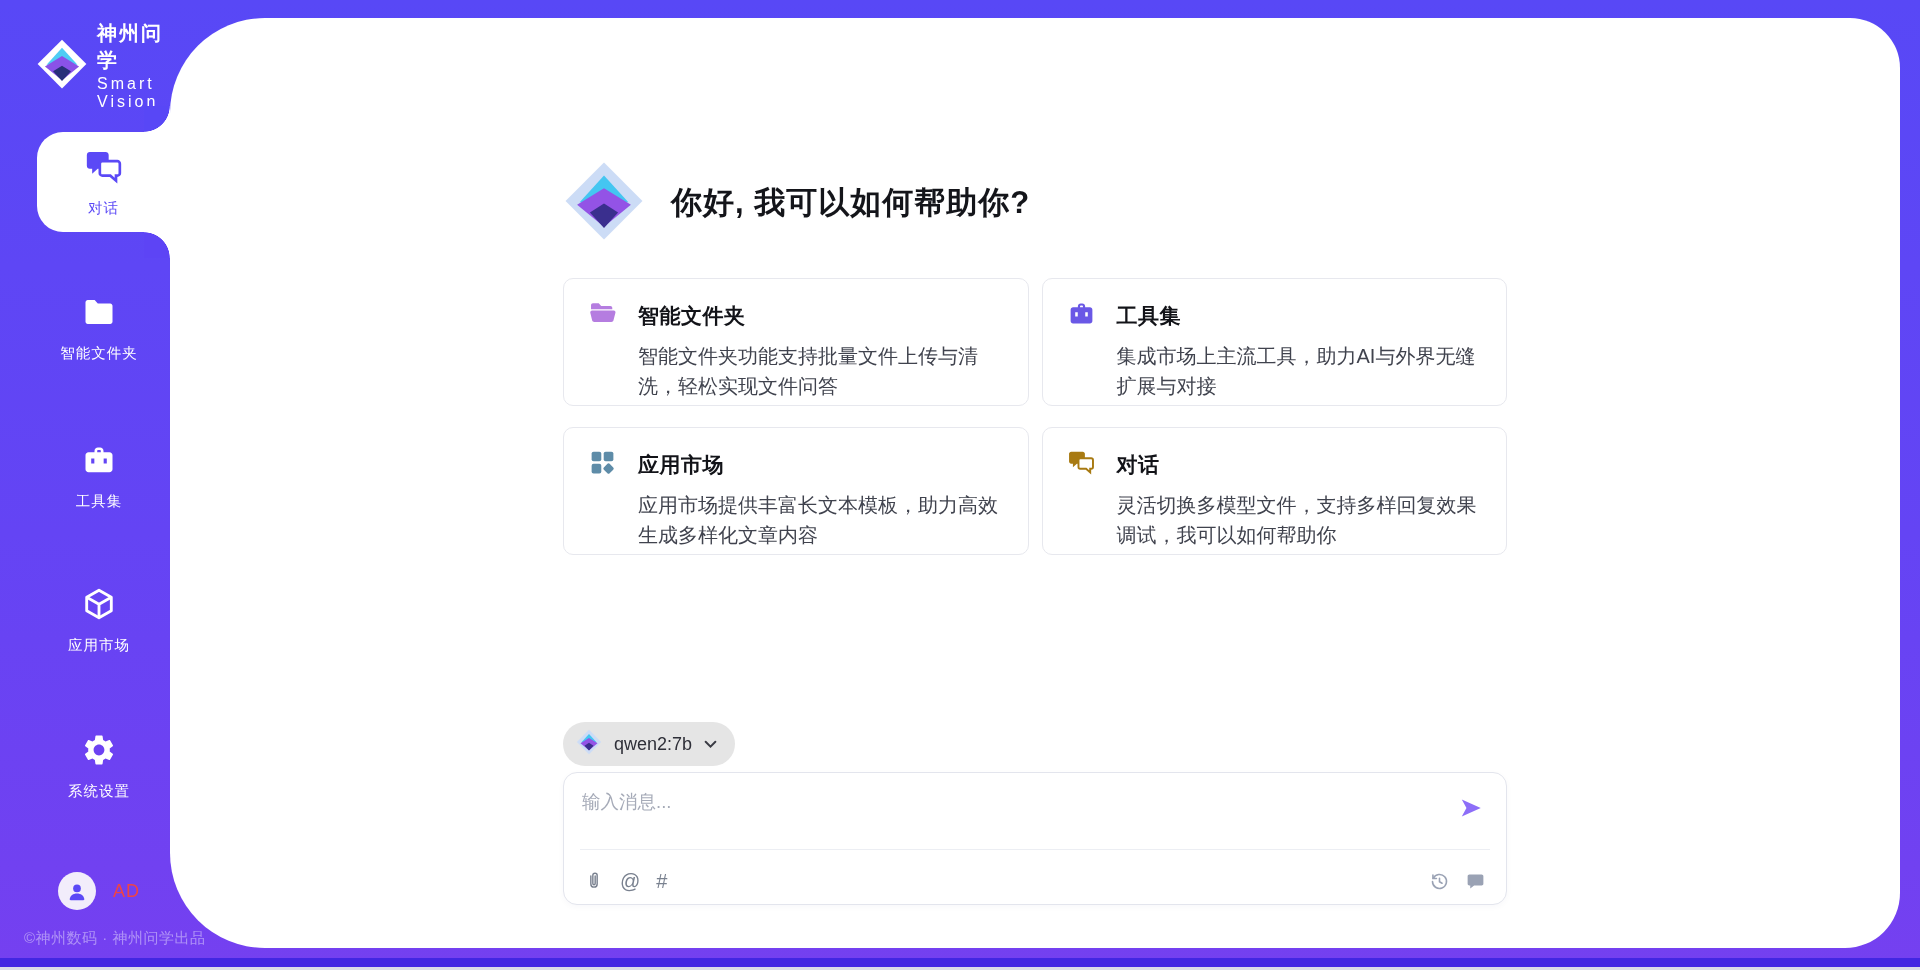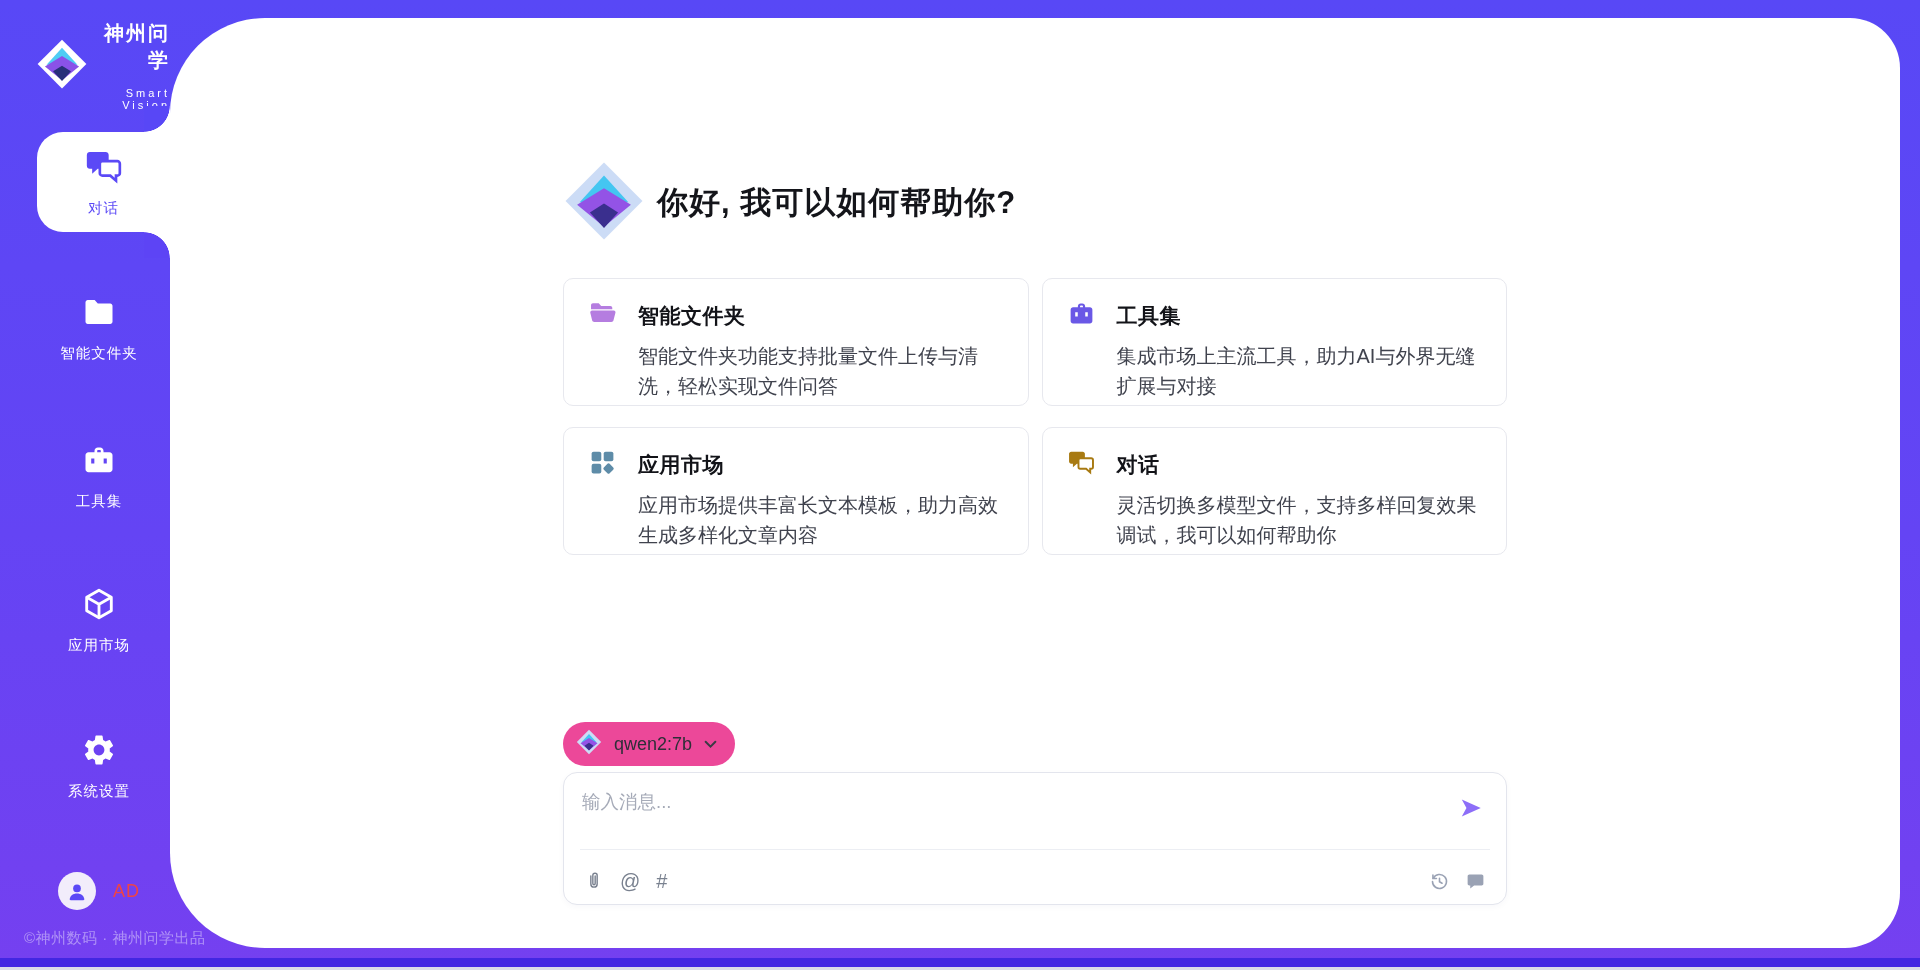--- a/index.html
+++ b/index.html
@@ -12,23 +12,23 @@
   
   .bottom-strip { position:absolute; left:0; right:0; bottom:3px; height:9px; background:#4327e2; z-index:0; }
   .bottom-edge  { position:absolute; left:0; right:0; bottom:0; height:3px; background:#dbdce8; z-index:0; }
 
   
   .panel { position:absolute; left:170px; top:18px; width:1730px; height:930px;
            background:#fff; border-radius:95px 50px 55px 95px; z-index:1; }
 
   
   .sidebar { position:absolute; left:0; top:0; width:170px; height:970px; z-index:2; }
-  .brand { position:absolute; left:36px; top:20px; display:flex; align-items:center; gap:9px;text-align:right; }
+  .brand { position:absolute; left:36px; top:20px; display:flex; align-items:center; gap:9px; }
   .brand-name { color:#fff; font-size:20px; font-weight:700; letter-spacing:2px; }
-  .brand-sub  { color:#fff; font-size:11px; letter-spacing:3px; margin-top:13px; }
+  .brand-sub  { color:#fff; font-size:16px; letter-spacing:3px; margin-top:1px; }
 
   .tab-active { position:absolute; left:37px; top:132px; width:133px; height:100px;
     background:#fff; border-radius:26px 0 0 26px; display:flex; flex-direction:column;
     align-items:center; justify-content:center; gap:8px; cursor:pointer; z-index:2; }
   .tab-active .tab-label { color:#5b49f6; font-size:14.5px; letter-spacing:1px; }
   .fillet-top { position:absolute; left:144px; top:106px; width:26px; height:26px;
     background:radial-gradient(circle 26px at 0 0, #5847f6 0 25.4px, #ffffff 26px); z-index:2; }
   .fillet-bottom { position:absolute; left:144px; top:232px; width:26px; height:26px;
     background:radial-gradient(circle 26px at 0 100%, #5d44f5 0 25.4px, #ffffff 26px); z-index:2; }
 
@@ -44,34 +44,34 @@
             align-items:center; justify-content:center; }
   .user-name { color:#ef4444; font-size:18px; letter-spacing:1px; }
   .side-footer { position:absolute; left:24px; top:929px; font-size:15px;
                  color:rgba(255,255,255,.42); letter-spacing:.5px; white-space:nowrap; }
 
   
   .content { position:absolute; left:170px; top:18px; width:1730px; height:930px; z-index:3;
              display:flex; flex-direction:column; align-items:center; }
   .col { width:944px; display:flex; flex-direction:column; height:100%; }
 
-  .greeting-row { margin-top:142px; display:flex; align-items:center; gap:12px; }
+  .greeting-row { margin-top:142px; display:flex; align-items:center; gap:26px; }
   .greeting { font-size:31px; font-weight:700; color:#14151a; letter-spacing:1px; }
 
   .cards { margin-top:32px; display:grid; grid-template-columns:1fr 1fr; gap:21px 13px; }
   .card { height:128px; border:1px solid #e7e8ee; border-radius:10px; background:#fff;
           padding:20px 24px; cursor:pointer; }
   .card-head { display:flex; align-items:center; gap:21px; }
   .card-title { font-size:21px; font-weight:700; color:#121318; letter-spacing:.5px; }
   .card-desc { margin:9px 0 0 50px; font-size:20px; line-height:30px; color:#40434e; }
 
   .spacer { flex:1; }
   .composer { width:944px; margin-bottom:43px; }
   .model-pill { display:inline-flex; align-items:center; gap:12px; height:44px;
-    padding:0 18px 0 13px; border-radius:22px; background:#ec4899; cursor:pointer; }
+    padding:0 18px 0 13px; border-radius:22px; background:#e5e5e5; cursor:pointer; }
   .model-label { font-size:18px; color:#2e2f38; }
   .input-box { margin-top:6px; position:relative; height:133px; border:1px solid #e3e5ed;
     border-radius:14px; background:#fff; box-shadow:0 2px 6px rgba(30,30,80,.03); }
   .input-box textarea { position:absolute; left:18px; top:16px; width:860px; height:52px;
     border:none; outline:none; resize:none; font-size:18.5px; color:#333;
     font-family:"Liberation Sans", sans-serif; background:transparent; }
   .input-box textarea::placeholder { color:#a6abb8; }
   .send-btn { position:absolute; right:22px; top:22px; width:26px; height:26px; cursor:pointer; }
   .divider { position:absolute; left:16px; right:16px; top:76px; height:1px; background:#eceef3; }
   .tools { position:absolute; left:20px; right:20px; top:92px; height:32px;

